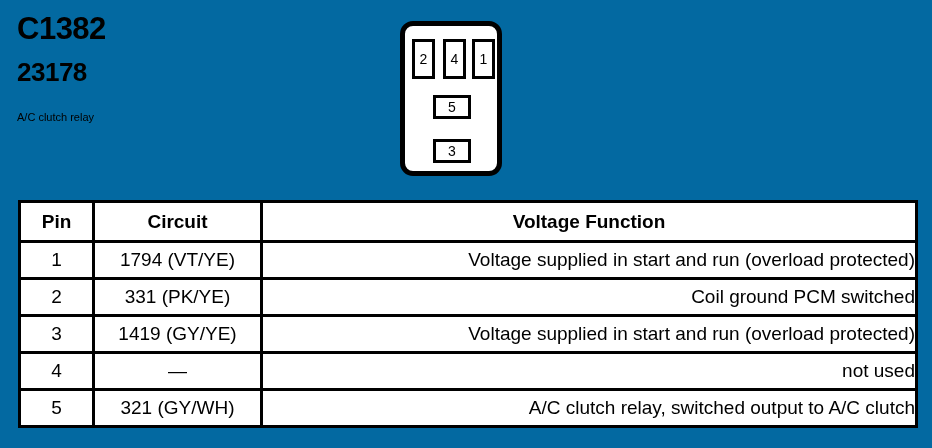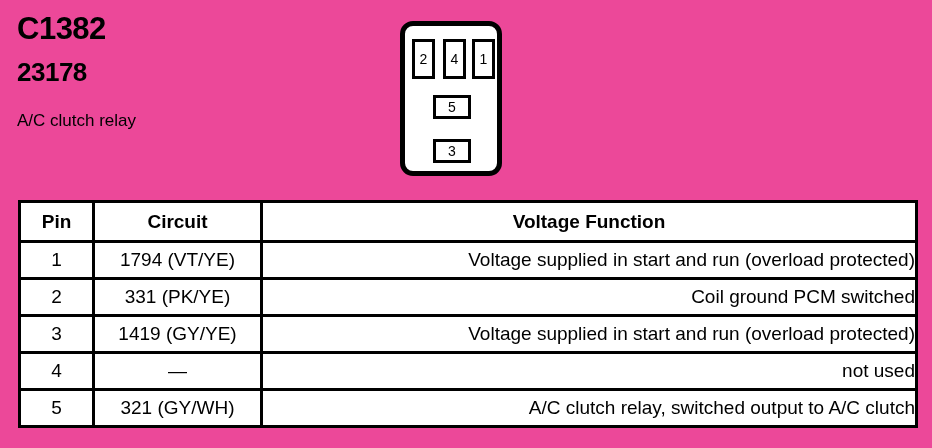--- a/index.html
+++ b/index.html
@@ -10,21 +10,21 @@
     background: #ffffff;
     font-family: "Liberation Sans", sans-serif;
     color: #000000;
     overflow: hidden;
   }
 
   .page {
     position: relative;
     width: 932px;
     height: 448px;
-    background: #ec4899;
+    background: #0369a1;
   }
 
   
   .doc-header {
     position: absolute;
     left: 17px;
     top: 12px;
   }
   .connector-id {
     font-size: 31px;
@@ -33,21 +33,21 @@
     line-height: 1.1;
   }
   .part-number {
     font-size: 26px;
     font-weight: bold;
     letter-spacing: -0.5px;
     margin-top: 12px;
     line-height: 1.1;
   }
   .description {
-    font-size: 17px;
+    font-size: 11px;
     font-weight: normal;
     margin-top: 24px;
     line-height: 1.2;
   }
 
   
   .connector {
     position: absolute;
     left: 400px;
     top: 21px;

